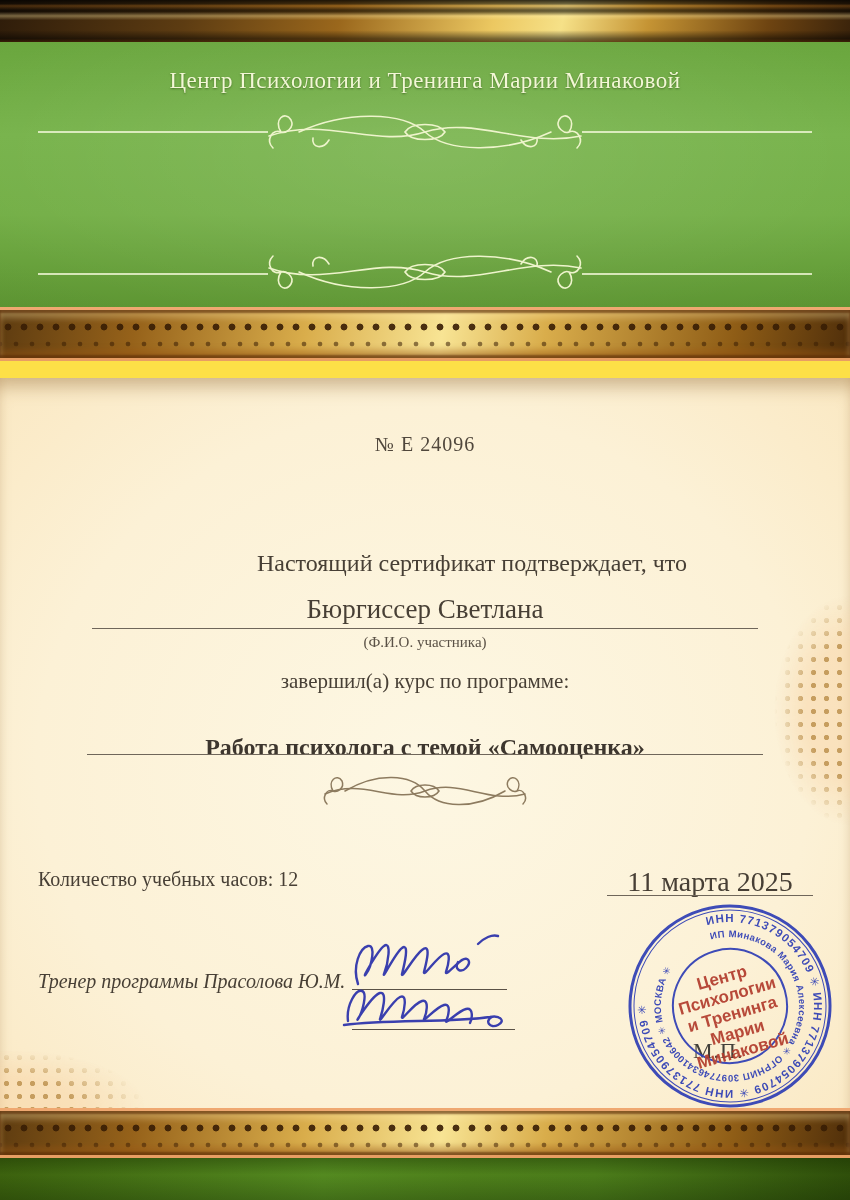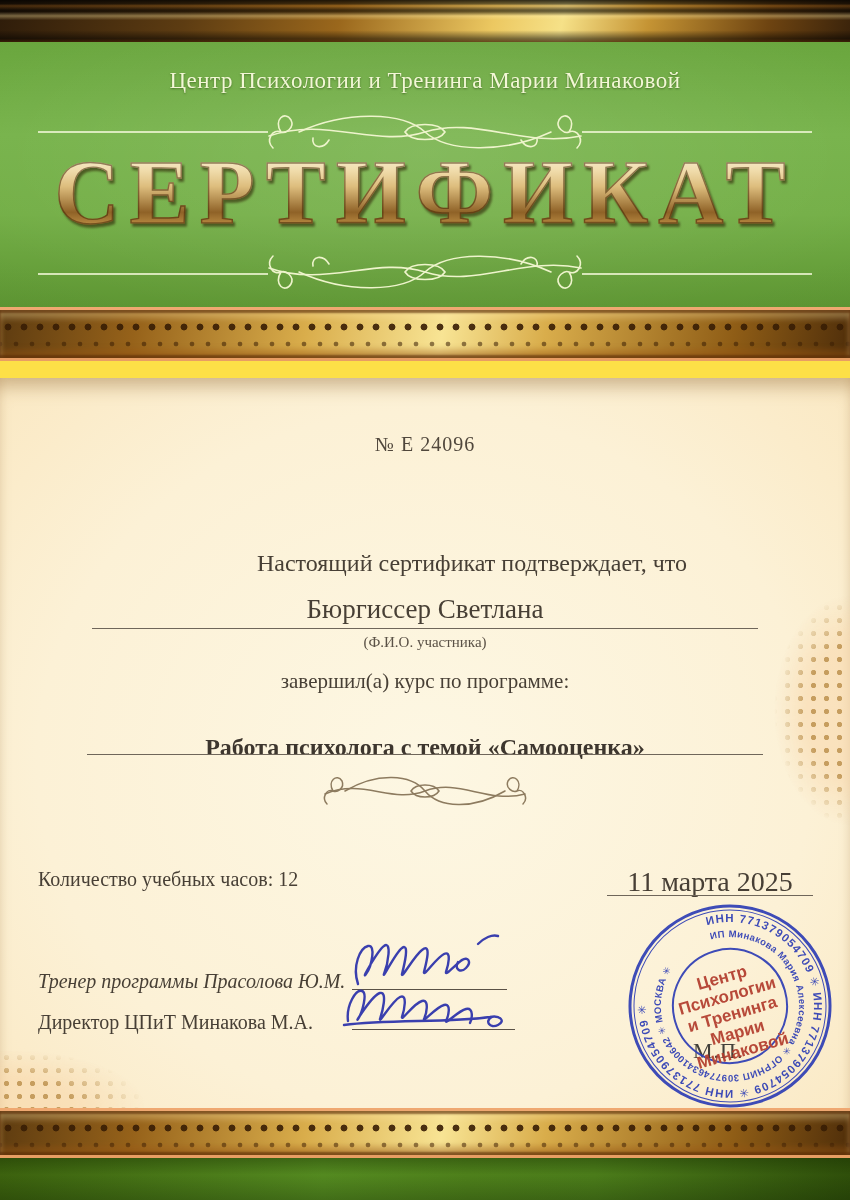--- a/index.html
+++ b/index.html
@@ -157,23 +157,20 @@
         <path d="M314,30 c8,-12 -4,-22 -10,-12 c-4,8 6,14 10,12 c8,-4 16,8 8,16"></path>
         <path d="M150,30 c6,-10 34,-10 40,0 c-6,10 -34,10 -40,0 z"></path>
         <path d="M74,38 c-6,10 -18,8 -16,-2"></path>
         <path d="M266,38 c6,10 18,8 16,-2"></path>
       </g>
     </svg>
 
     <div class="hline hl-1a"></div>
     <div class="hline hl-1b"></div>
 
-    <div class="cert-title">
-      <span>СЕРТИФИКАТ</span>
-    </div>
 
     <div class="hline hl-2a"></div>
     <div class="hline hl-2b"></div>
 
     <svg class="flourish-green fg-bottom" width="340" height="58" viewBox="0 0 340 58">
       <g fill="none" stroke="#eef4cc" stroke-width="1.6" stroke-linecap="round">
         <path d="M14,34 C70,14 120,46 170,30 C220,14 270,46 326,34"></path>
         <path d="M44,30 C92,8 148,10 170,30 C192,50 248,52 296,30"></path>
         <path d="M26,30 c-8,-12 4,-22 10,-12 c4,8 -6,14 -10,12 c-8,-4 -16,8 -8,16"></path>
         <path d="M314,30 c8,-12 -4,-22 -10,-12 c-4,8 6,14 10,12 c8,-4 16,8 8,16"></path>
@@ -210,21 +207,20 @@
     </svg>
 
     <div class="detail-label hours">
       <span>Количество учебных часов:</span>
       <span>12</span>
     </div>
     <div class="date-value">11 марта  2025</div>
     <div class="cline date-line"></div>
 
     <div class="detail-label trainer-label">Тренер программы Прасолова Ю.М.</div>
-    <div class="detail-label director-label">Директор ЦПиТ Минакова М.А.</div>
     <div class="cline sig-line-1"></div>
     <div class="cline sig-line-2"></div>
 
     <svg class="signature sig-1" width="160" height="62" viewBox="0 0 160 62">
       <g fill="none" stroke="#3a3fae" stroke-width="2.4" stroke-linecap="round">
         <path d="M14,54 C8,36 16,18 24,16 C32,14 28,36 22,44 C16,52 34,20 40,16 C48,10 44,34 40,44 C38,50 52,22 58,18 C66,12 60,36 58,44 C57,50 70,26 78,20 C88,12 82,34 80,42 C79,48 92,28 100,24 C108,20 104,36 102,42 C101,47 112,34 118,30"></path>
         <path d="M118,30 c6,-4 10,2 4,8 c-5,5 -12,2 -8,-6"></path>
         <path d="M134,14 C140,8 148,4 154,6"></path>
       </g>
     </svg>

